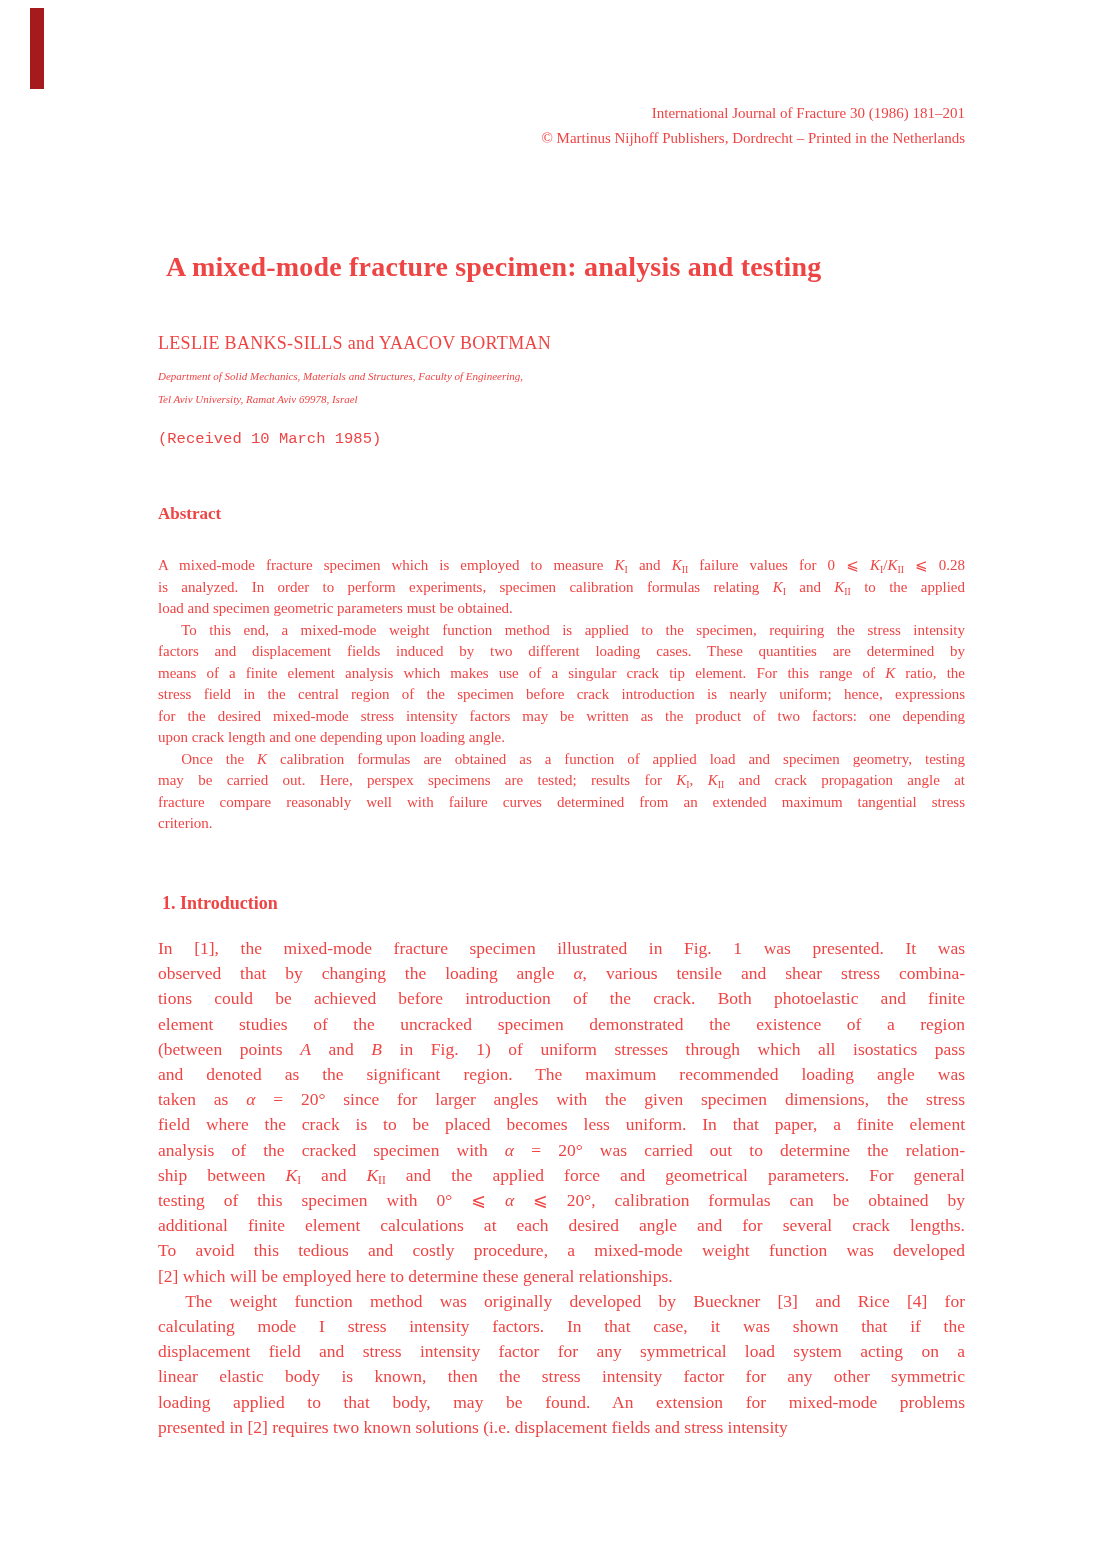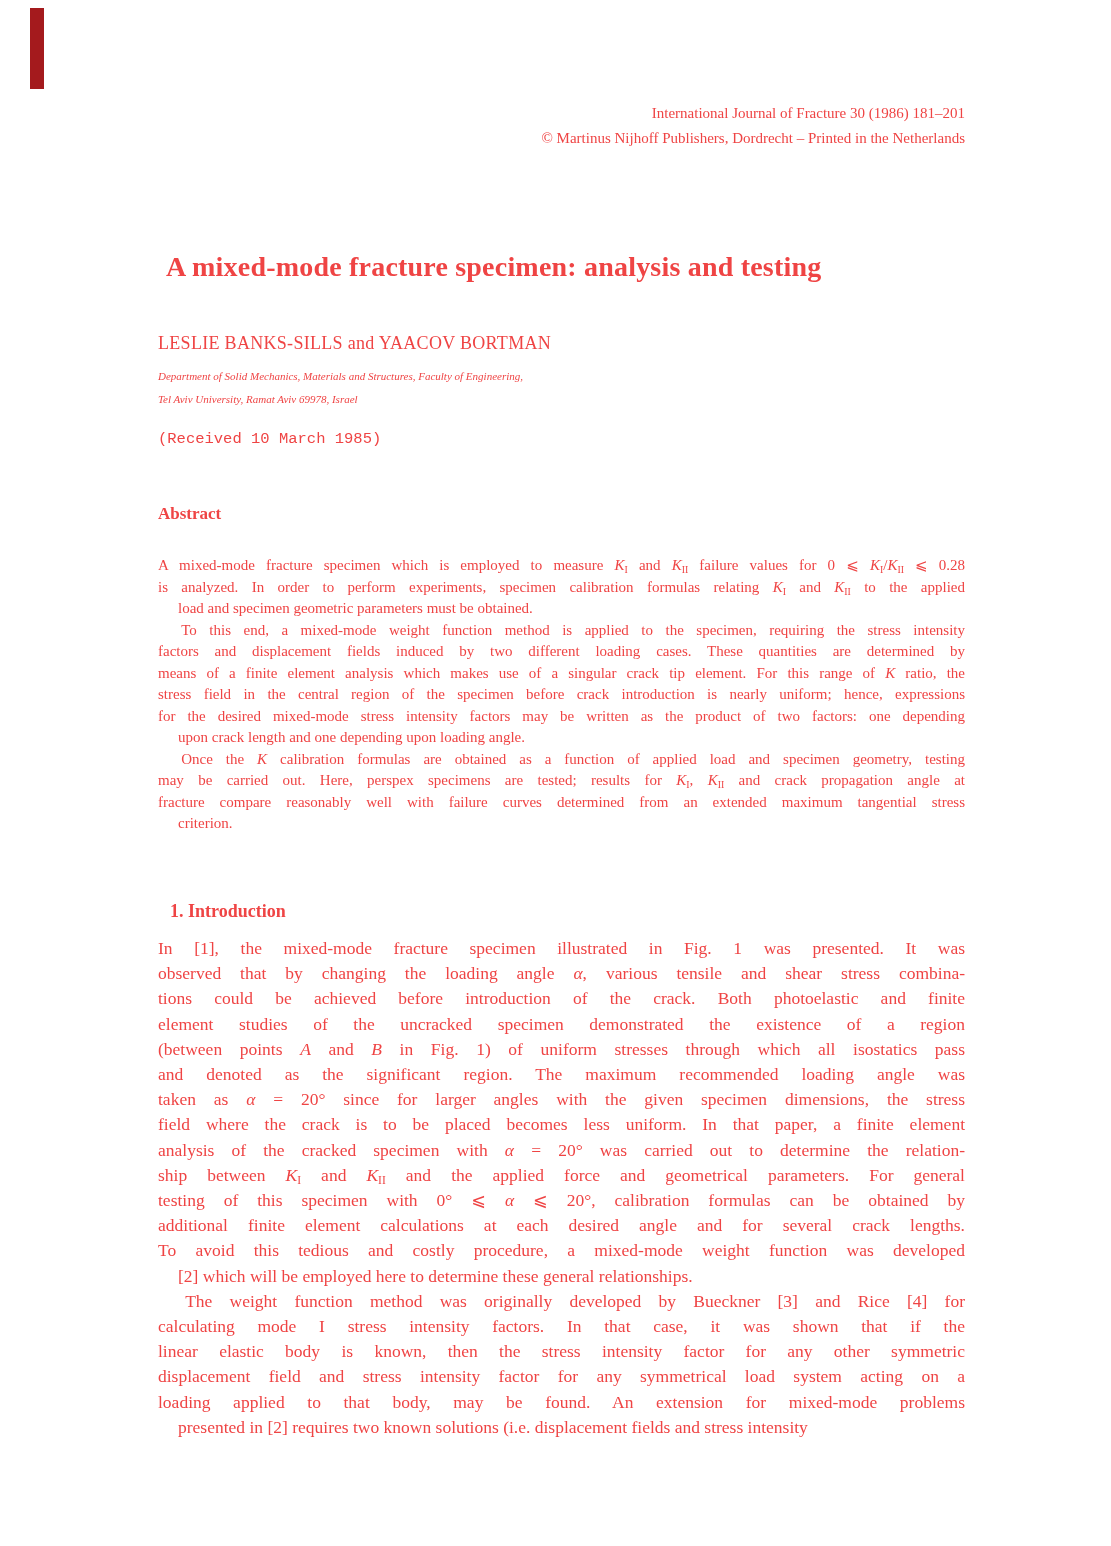--- a/index.html
+++ b/index.html
@@ -15,25 +15,25 @@
   }
   .col { position:absolute; left:158px; width:807px; }
   .title {
     top:243px; font-size:28px; font-weight:bold; margin:8px; letter-spacing:0.2px;
   }
   .authors { top:333px; font-size:18px; letter-spacing:0.3px; }
   .affiliation { top:365px; font-style:italic; font-size:11px; line-height:22.5px; }
   .received { top:430px; font-size:15.5px;font-family:Liberation Mono, monospace; }
   .abstract-heading { top:504px; font-size:17px; font-weight:bold; margin:0; }
   .abstract-body { top:555px; font-size:15px; line-height:21.5px; }
-  .intro-heading { top:889px; font-size:18px; font-weight:bold; margin:12px; }
+  .intro-heading { top:889px; font-size:18px; font-weight:bold; margin:4px; }
   .intro-body { top:936px; font-size:17.5px; line-height:25.2px; }
   .para { margin:0; }
   .tline { text-align:justify; text-align-last:justify; white-space:normal; }
-  .tline.tlast { text-align-last:left;margin-left:20px; }
+  .tline.tlast { text-align-last:left; }
   .para.indent .tline:first-child { text-indent:1.55em; }
   .page-number { top:1479px; text-align:center; font-size:17px; }
   sub { font-size:0.66em; vertical-align:-0.28em; line-height:0; }
 </style>
 </head>
 <body>
 
 <div class="page">
 
   <div class="red-bar" style="background: rgb(164, 26, 29);"></div>
@@ -93,21 +93,21 @@
         <div class="tline">analysis of the cracked specimen with <i>α</i> = 20° was carried out to determine the relation-</div>
         <div class="tline">ship between <i>K</i><sub>I</sub> and <i>K</i><sub>II</sub> and the applied force and geometrical parameters. For general</div>
         <div class="tline">testing of this specimen with 0° ⩽ <i>α</i> ⩽ 20°, calibration formulas can be obtained by</div>
         <div class="tline">additional finite element calculations at each desired angle and for several crack lengths.</div>
         <div class="tline">To avoid this tedious and costly procedure, a mixed-mode weight function was developed</div>
         <div class="tline tlast">[2] which will be employed here to determine these general relationships.</div>
       </div>
     <div class="para indent">
         <div class="tline">The weight function method was originally developed by Bueckner [3] and Rice [4] for</div>
         <div class="tline">calculating mode I stress intensity factors. In that case, it was shown that if the</div>
+        <div class="tline">displacement field and stress intensity factor for any symmetrical load system acting on a</div>
         <div class="tline">linear elastic body is known, then the stress intensity factor for any other symmetric</div>
-        <div class="tline">displacement field and stress intensity factor for any symmetrical load system acting on a</div>
         <div class="tline">loading applied to that body, may be found. An extension for mixed-mode problems</div>
         <div class="tline tlast">presented in [2] requires two known solutions (i.e. displacement fields and stress intensity</div>
       </div>
   </div>
 
 
 </div>
 
 </body></html>

